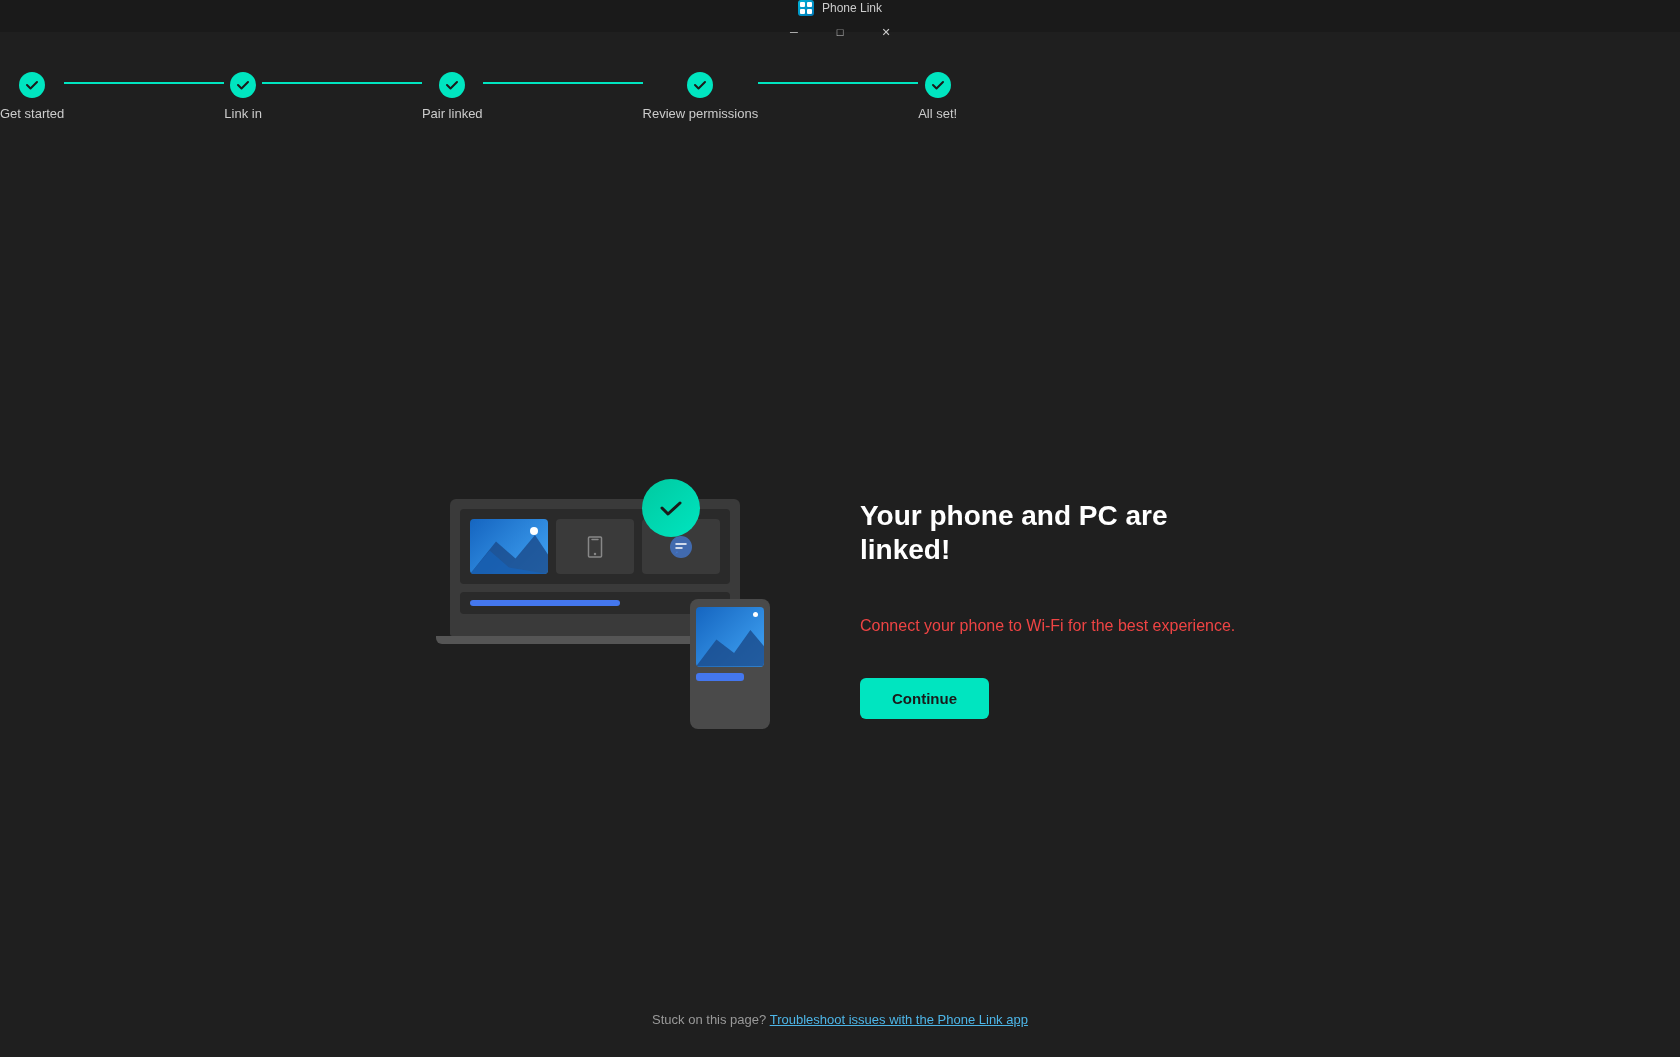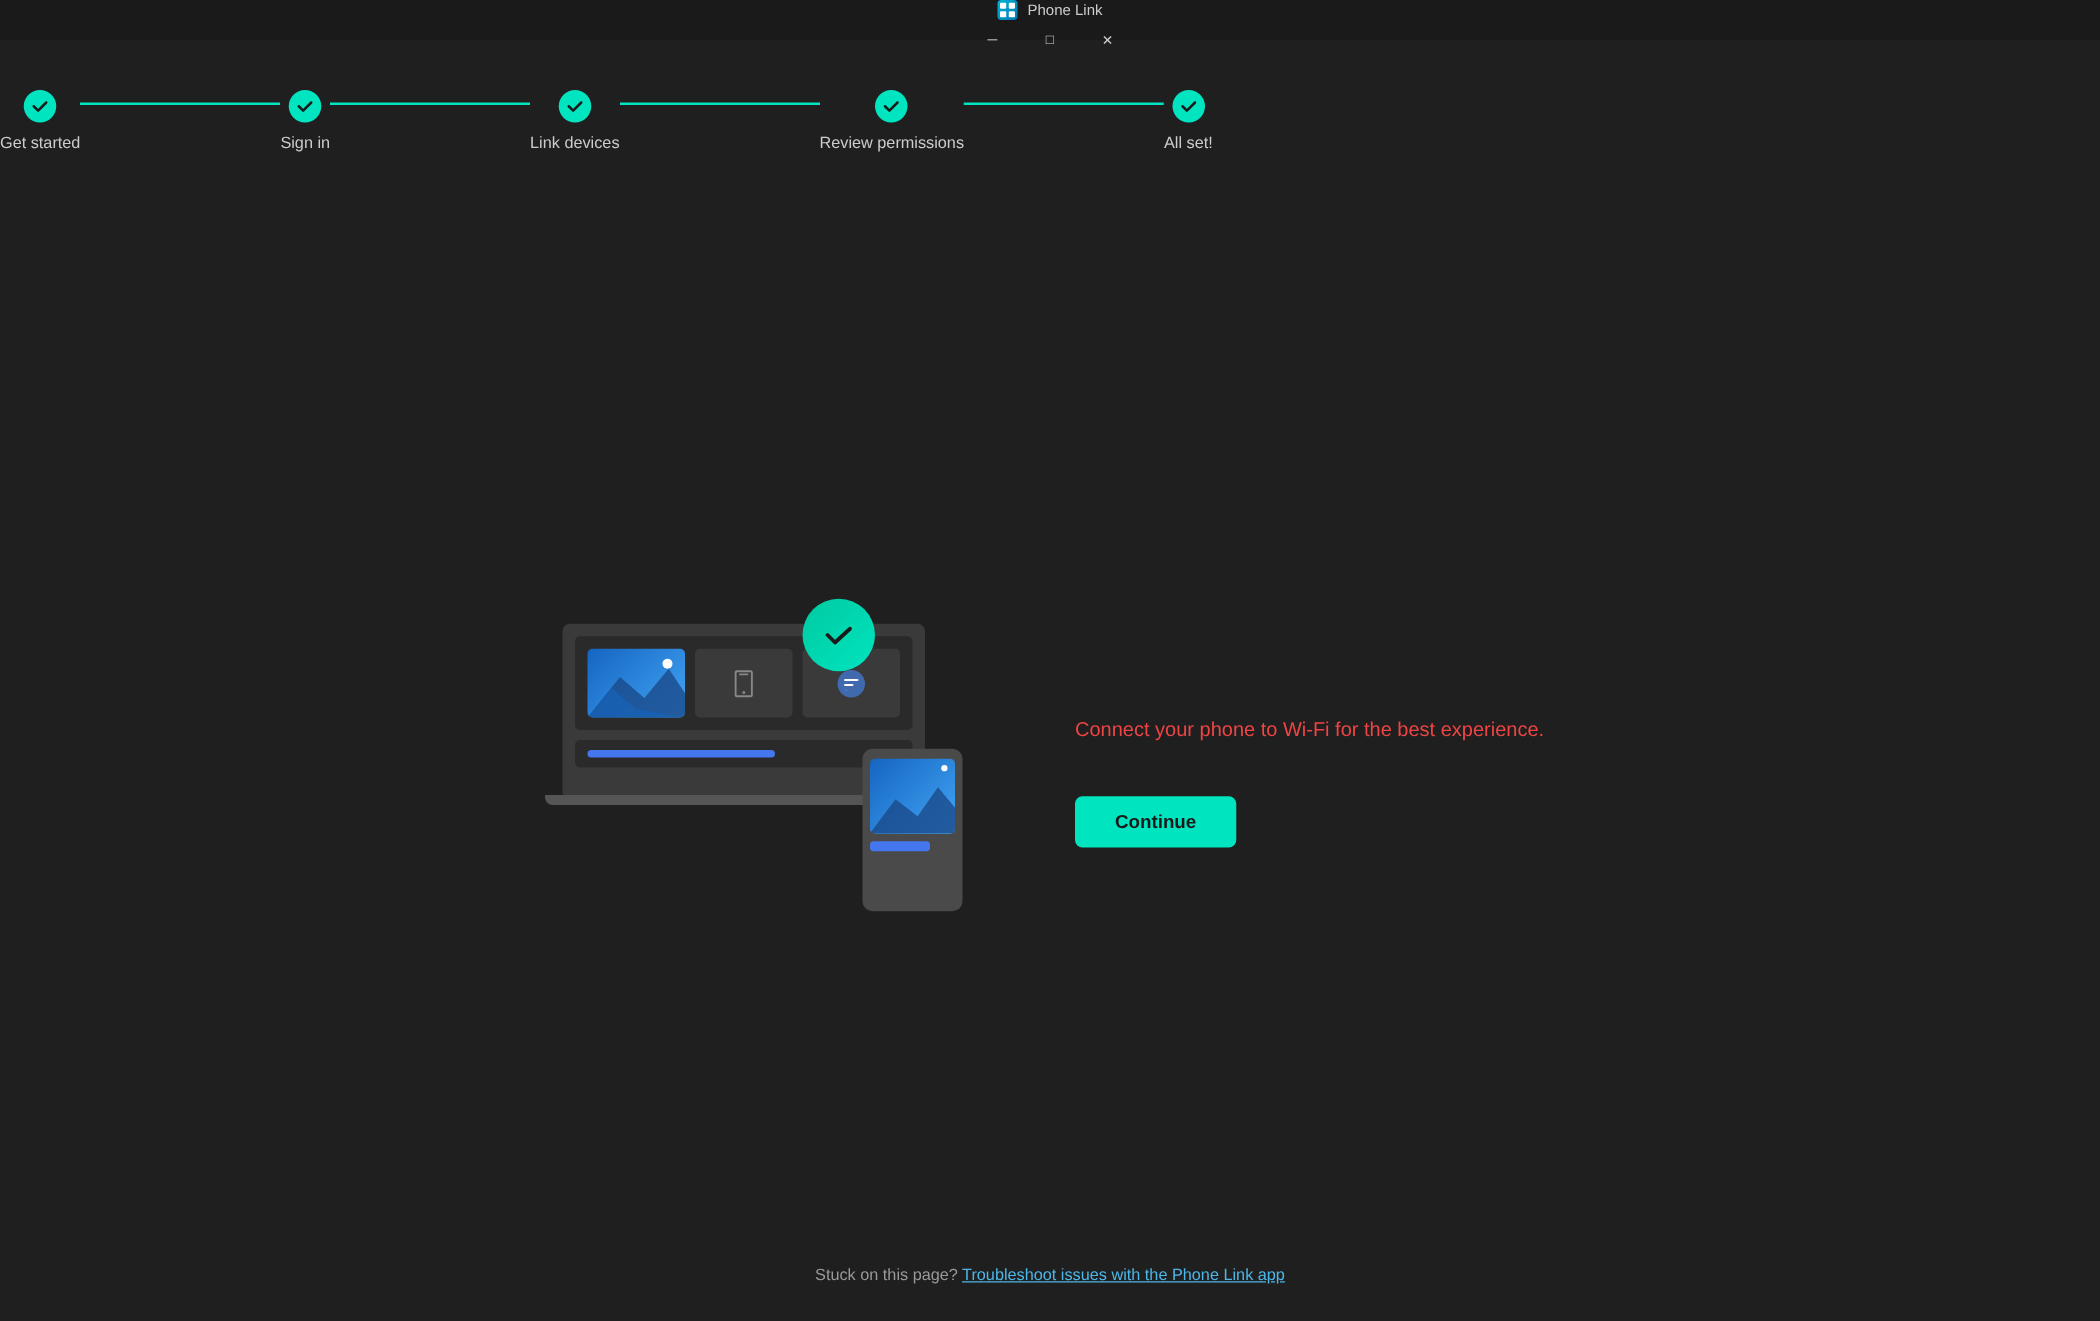--- a/index.html
+++ b/index.html
@@ -380,32 +380,32 @@
       </div>
 
       <div class="step-line"></div>
 
       <div class="step">
         <div class="step-circle">
           <svg width="14" height="14" viewBox="0 0 14 14">
               <polyline points="2,7 5.5,10.5 12,4" stroke="#1a1a1a" stroke-width="2" fill="none" stroke-linecap="round" stroke-linejoin="round"></polyline>
             </svg>
         </div>
-        <span class="step-label">Sign in</span>
+        <span class="step-label">Link in</span>
       </div>
 
       <div class="step-line"></div>
 
       <div class="step">
         <div class="step-circle">
           <svg width="14" height="14" viewBox="0 0 14 14">
               <polyline points="2,7 5.5,10.5 12,4" stroke="#1a1a1a" stroke-width="2" fill="none" stroke-linecap="round" stroke-linejoin="round"></polyline>
             </svg>
         </div>
-        <span class="step-label">Link devices</span>
+        <span class="step-label">Pair linked</span>
       </div>
 
       <div class="step-line"></div>
 
       <div class="step">
         <div class="step-circle">
           <svg width="14" height="14" viewBox="0 0 14 14">
               <polyline points="2,7 5.5,10.5 12,4" stroke="#1a1a1a" stroke-width="2" fill="none" stroke-linecap="round" stroke-linejoin="round"></polyline>
             </svg>
         </div>
@@ -478,20 +478,21 @@
           <svg style="position:absolute;bottom:0;left:0;width:100%;" viewBox="0 0 50 35" xmlns="http://www.w3.org/2000/svg">
             <polygon points="0,35 15,15 28,25 40,8 50,20 50,35" fill="#1a4a8a" opacity="0.8"></polygon>
           </svg>
         </div>
         <div class="phone-bar"></div>
       </div>
 
     </div>
 
     <div class="text-content">
+      <h1 class="headline">Your phone and PC are linked!</h1>
       <p class="subtext">Connect your phone to Wi-Fi for the best experience.</p>
       <button class="continue-btn">Continue</button>
     </div>
 
   </div>
 
   <div class="footer">
     <span>Stuck on this page?</span>
     <a href="#">Troubleshoot issues with the Phone Link app</a>
   </div>

